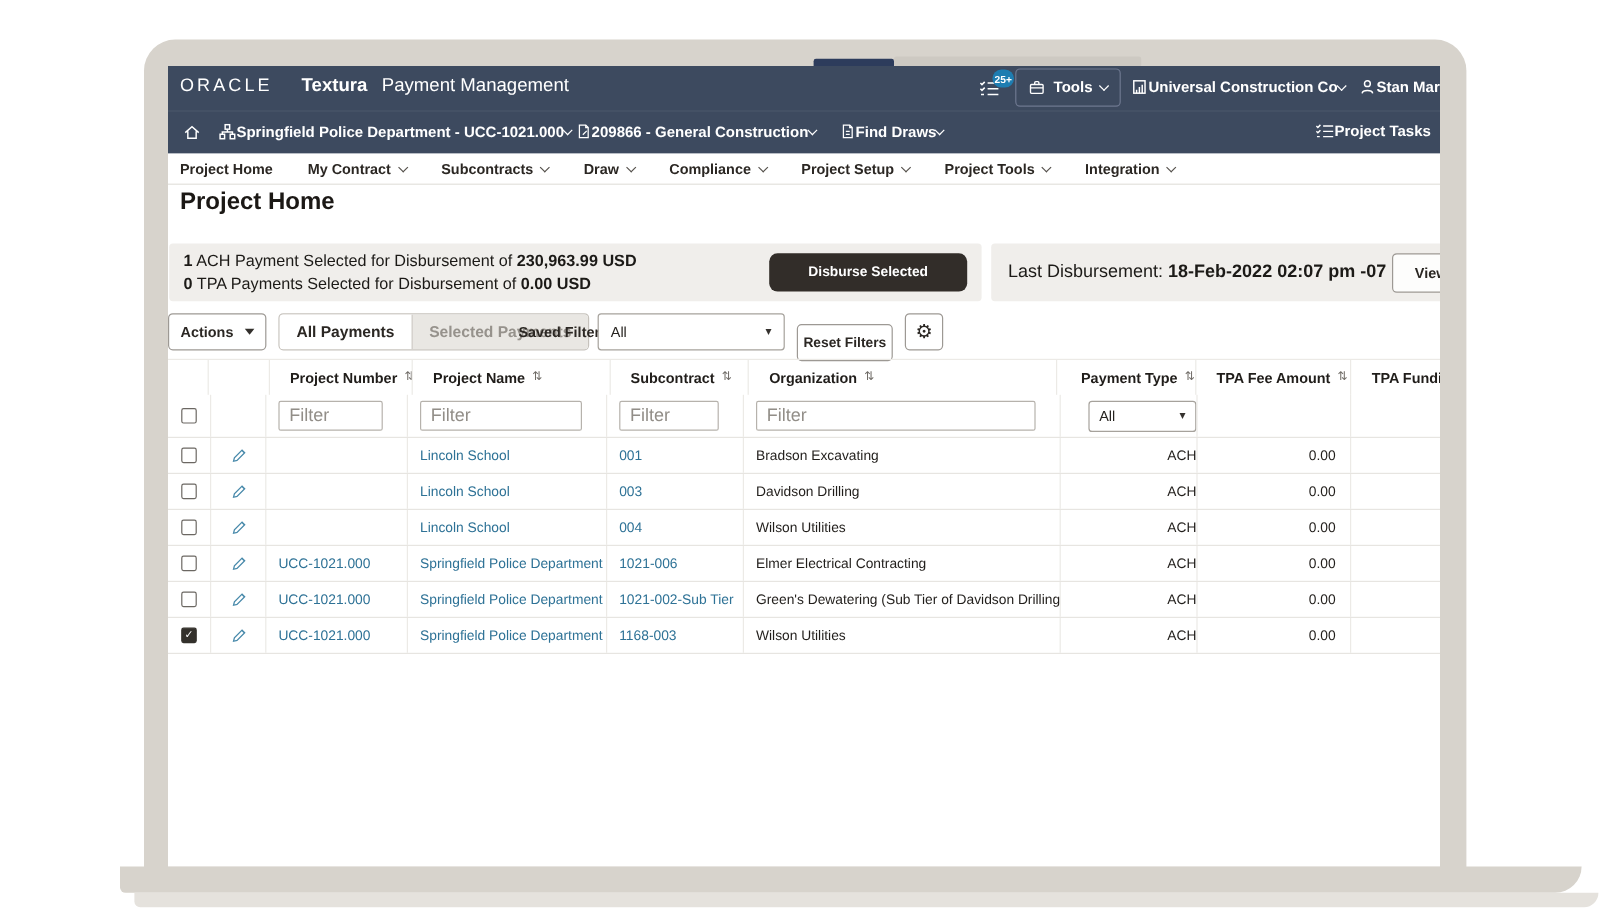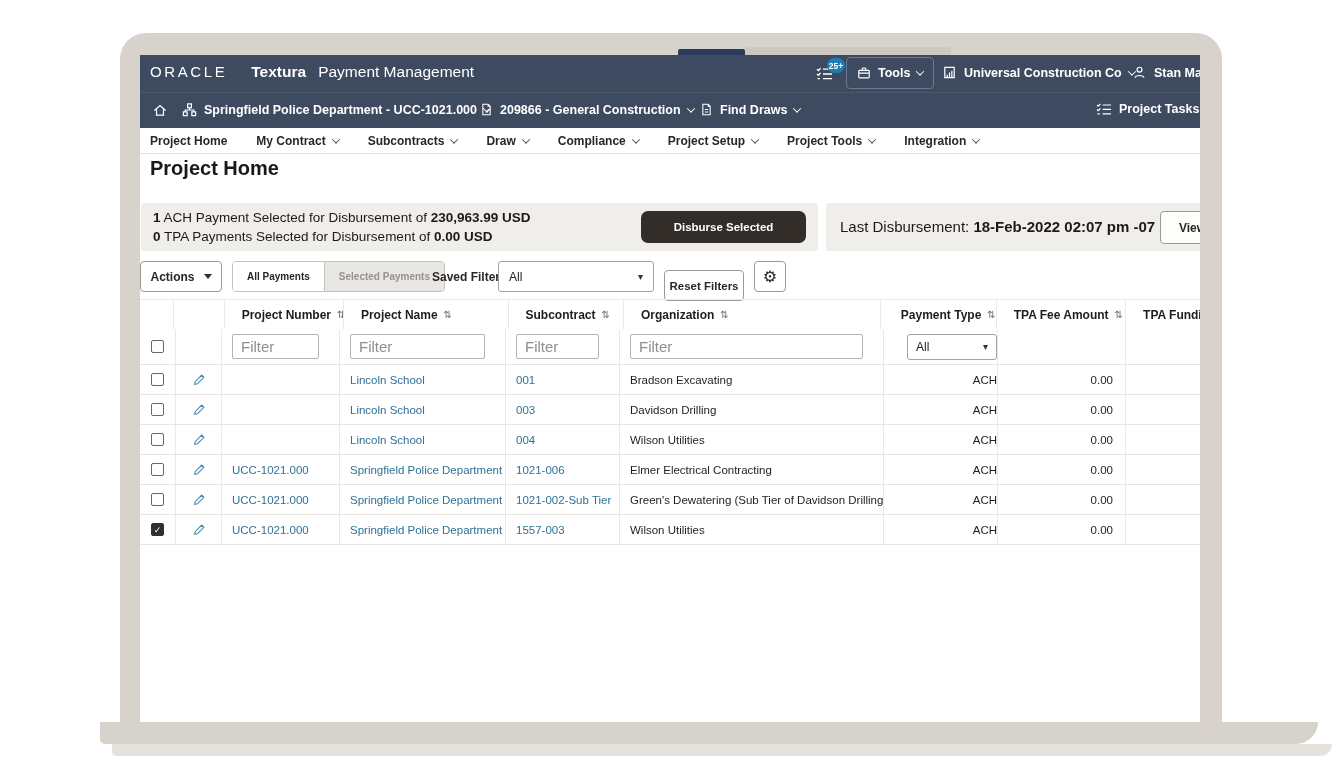--- a/index.html
+++ b/index.html
@@ -23,21 +23,21 @@
     background:#ffffff; overflow:hidden; color:#1f1c1a; }
 
   
   .app-header { position:absolute; left:0; top:0; width:100%; height:73px; background:#3d4a5f; color:#fff; }
   .hdr-row1 { position:absolute; left:0; top:0; width:100%; height:37px; }
   .hdr-row2 { position:absolute; left:0; top:37px; width:100%; height:36px; border-top:1px solid rgba(255,255,255,.08); }
   .brand { position:absolute; left:10px; top:8px; display:flex; align-items:baseline; white-space:nowrap; }
   .oracle { font-size:15px; letter-spacing:2.6px; font-weight:500; }
   .prod-b { font-size:15.5px; font-weight:700; margin-left:24px; }
   .prod-r { font-size:15.5px; font-weight:300; margin-left:12px; }
-  .hitem { position:absolute; display:flex; align-items:center; gap:7px; white-space:nowrap;
+  .hitem { position:absolute; display:flex; align-items:center; white-space:nowrap;
     font-size:12.5px; font-weight:600; color:#fff; }
   .icn { display:inline-flex; }
   .icn svg { stroke:#fff; fill:none; stroke-width:1.3; }
   .chev { width:6px; height:6px; border-right:1.6px solid currentColor; border-bottom:1.6px solid currentColor;
     transform:rotate(45deg) translate(-1px,-1px); display:inline-block; }
   .badge { position:absolute; left:687px; top:3px; width:18px; height:15px; background:#1e7db1;
     border-radius:8px; color:#fff; font-size:8.5px; font-weight:700; display:flex; align-items:center;
     justify-content:center; z-index:2; }
   .tools-btn { position:absolute; left:706px; top:2px; height:32px; padding:0 10px;
     border:1px solid #6e7890; border-radius:4px; display:flex; align-items:center; gap:7px;
@@ -62,21 +62,21 @@
   .view-btn { position:absolute; left:334px; top:8px; width:112px; height:33px; background:#fdfdfc;
     border:1px solid #9d9994; border-radius:4px; font-size:12px; font-weight:700; color:#2b2723; font-family:inherit; text-align:left; padding-left:18px;}
 
   
   .toolbar { position:absolute; left:0; top:206px; width:100%; height:32px;text-decoration:underline; }
   .btn { background:#fff; border:1px solid #9d9994; border-radius:4px; font-family:inherit;
     font-size:12px; font-weight:700; color:#2b2723; display:flex; align-items:center; justify-content:center; }
   .actions-btn { position:absolute; left:0px; top:0; width:82px; height:31px; gap:9px; }
   .caret-dn { width:0; height:0; border-left:4px solid transparent; border-right:4px solid transparent; border-top:5px solid #33302c; }
   .toggle { position:absolute; left:92px; top:0; height:31px; display:flex; border:1px solid #c6c2bc; border-radius:4px; overflow:hidden; }
-  .seg { display:flex; align-items:center; justify-content:center; font-size:10px; padding:0 14px; }
+  .seg { display:flex; align-items:center; justify-content:center; font-size:13px; padding:0 14px; }
   .seg.on { background:#fff; color:#2b2723; font-weight:700; border-right:1px solid #c6c2bc; }
   .seg.off { background:#e9e7e3; color:#96928c; font-weight:600; }
   .tb-label { position:absolute; left:292px; top:9px; font-size:12px; font-weight:700; color:#2b2723; }
   .select { position:absolute; background:#fff; border:1px solid #a6a29c; border-radius:3px;
     display:flex; align-items:center; font-size:12px; color:#26231f; }
   .sf-select { left:358px; top:0; width:156px; height:31px; padding:0 10px; }
   .select .sel-caret { margin-left:auto; font-size:10px; color:#35322e; font-family:"DejaVu Sans", sans-serif; }
   .reset-btn { position:absolute; left:524px; top:0; width:80px; height:31px; font-size:11.5px;margin-top:9px; }
   .gear-btn { position:absolute; left:614px; top:0; width:32px; height:31px; font-size:16px; font-family:"DejaVu Sans", sans-serif; font-weight:400; }
 
@@ -463,21 +463,21 @@
         </div>
       <div class="cell col-edit">
           <span class="pencil">
             <svg width="14" height="14" viewBox="0 0 16 16" fill="none" stroke="#4789aa" stroke-width="1.2">
               <path d="M10.9 2.6l2.5 2.5 M3 13l.8-3.3 7.3-7.3 2.5 2.5-7.3 7.3L3 13z"></path>
             </svg>
           </span>
         </div>
       <div class="cell col-num link">UCC-1021.000</div>
       <div class="cell col-name link">Springfield Police Department</div>
-      <div class="cell col-sub link">1557-003</div>
+      <div class="cell col-sub link">1168-003</div>
       <div class="cell col-org">Wilson Utilities</div>
       <div class="cell col-pay">ACH</div>
       <div class="cell col-fee">0.00</div>
       <div class="cell col-fund"></div>
     </div>
   </div>
 
 </div>
 
 </body></html>

